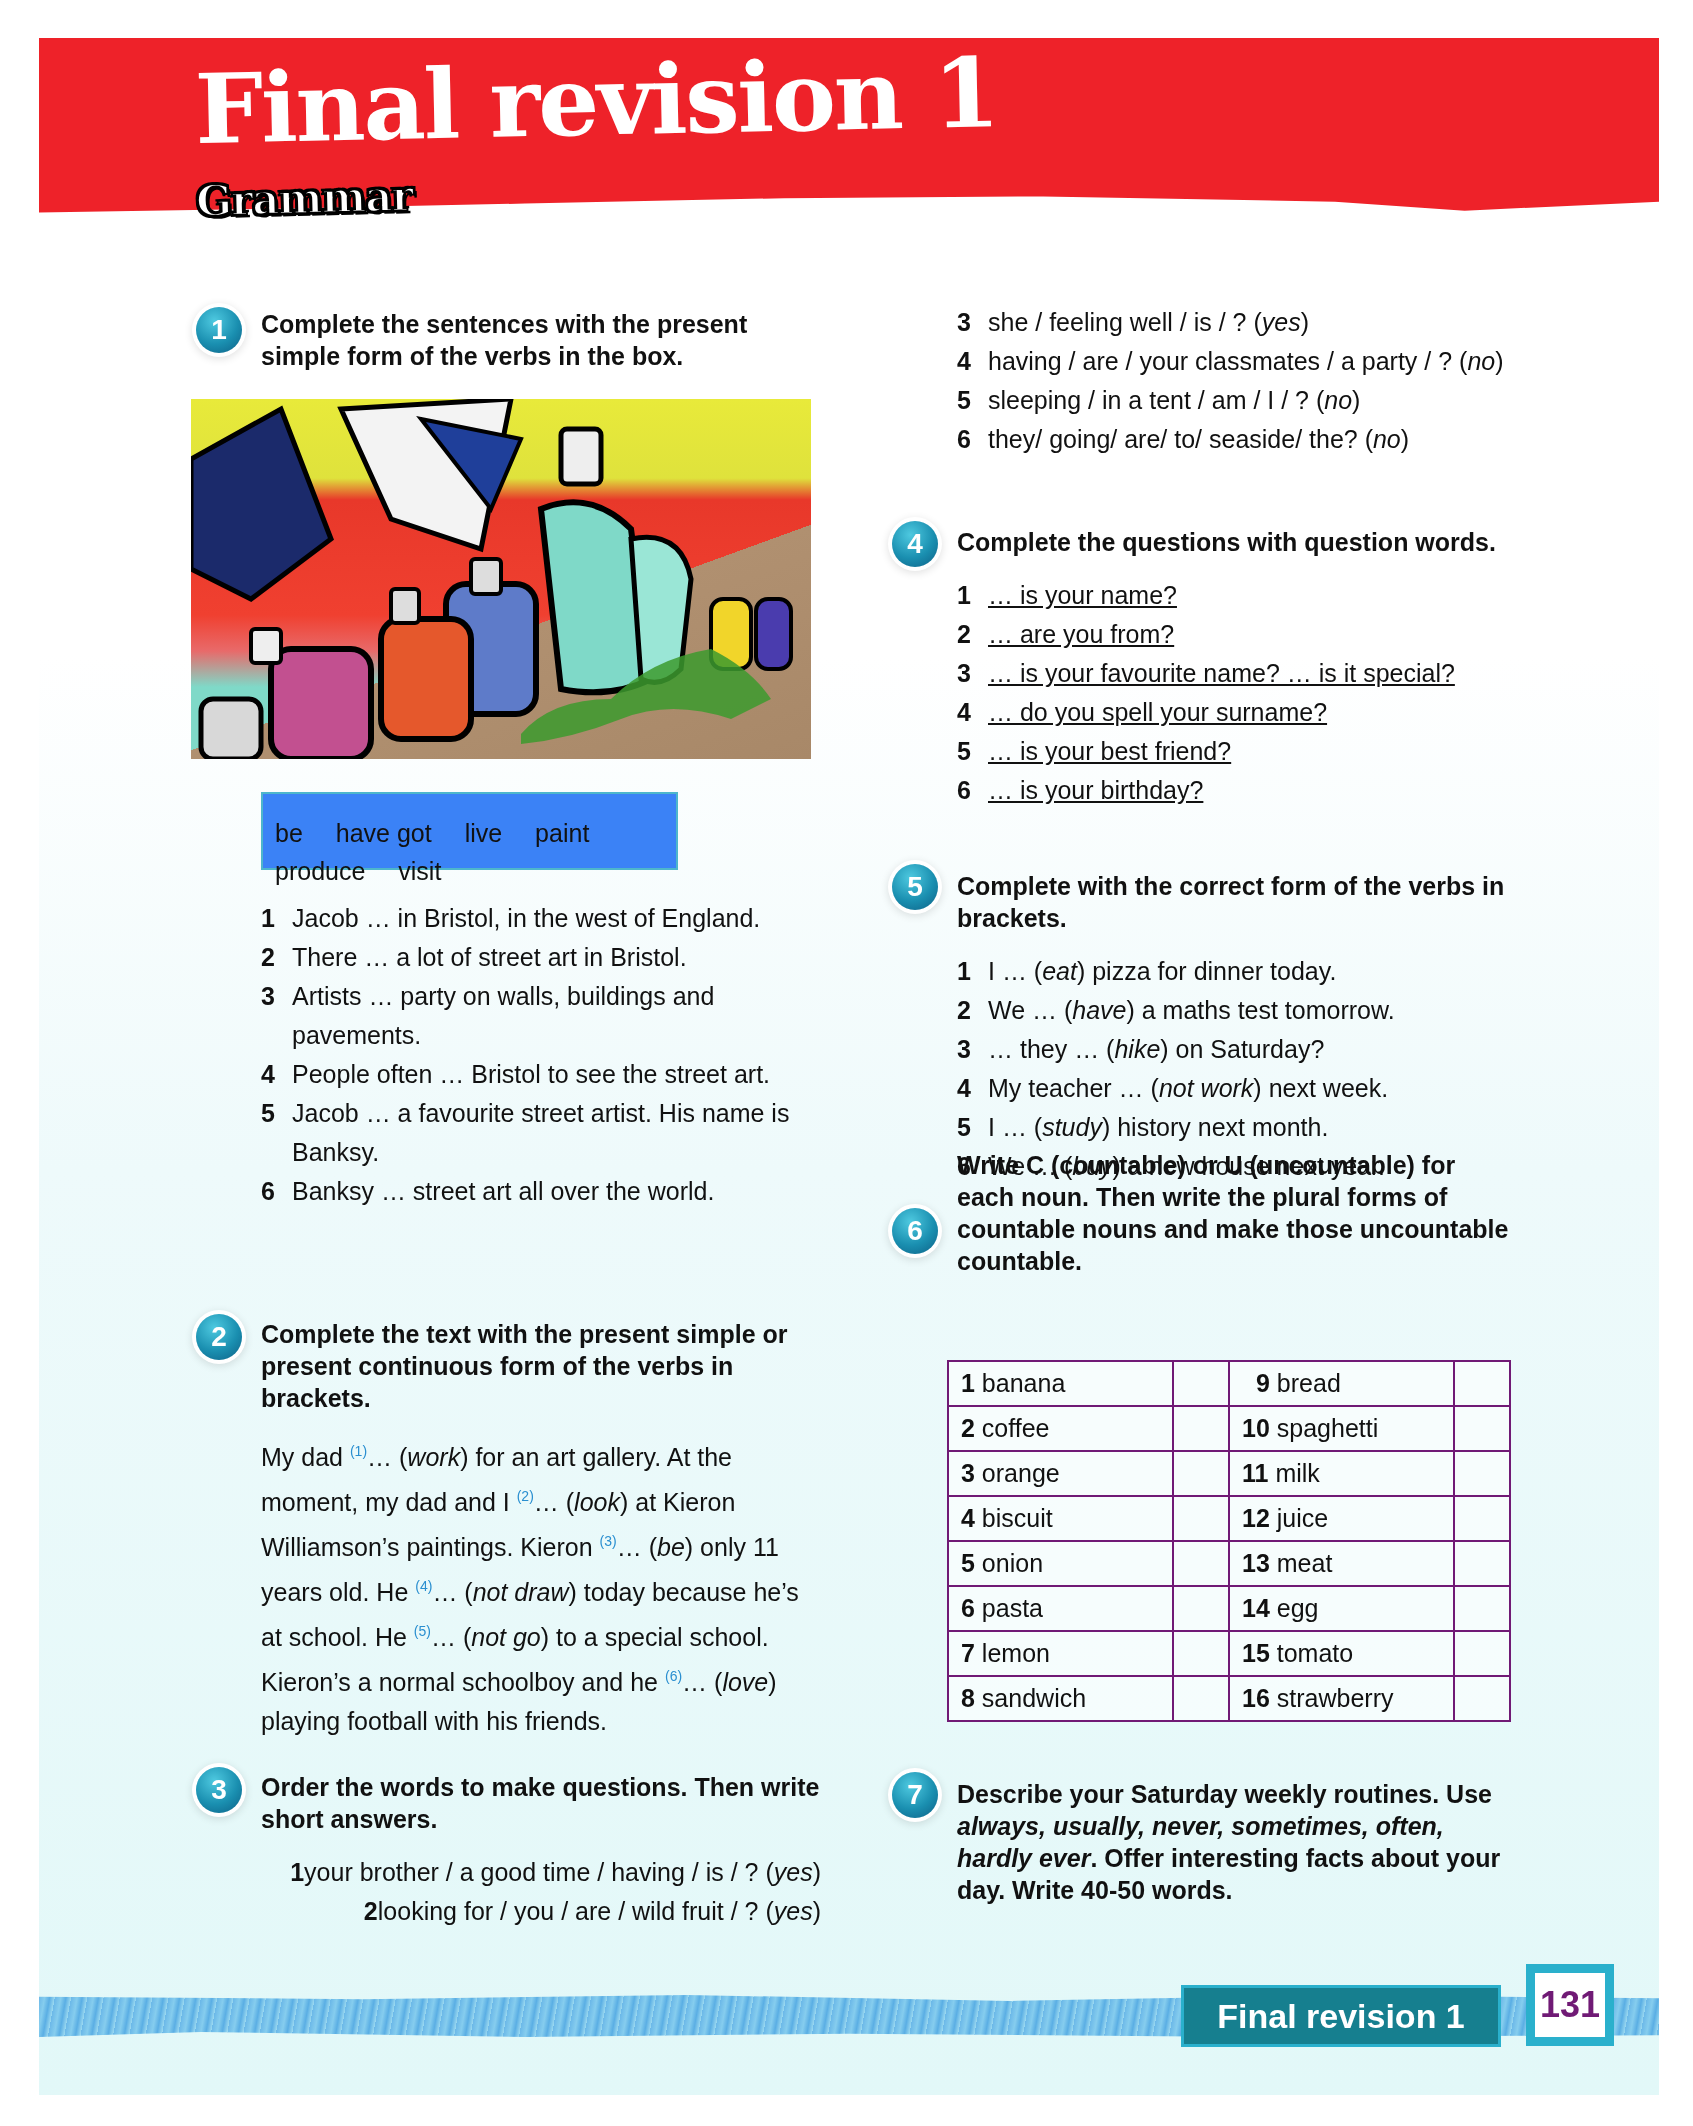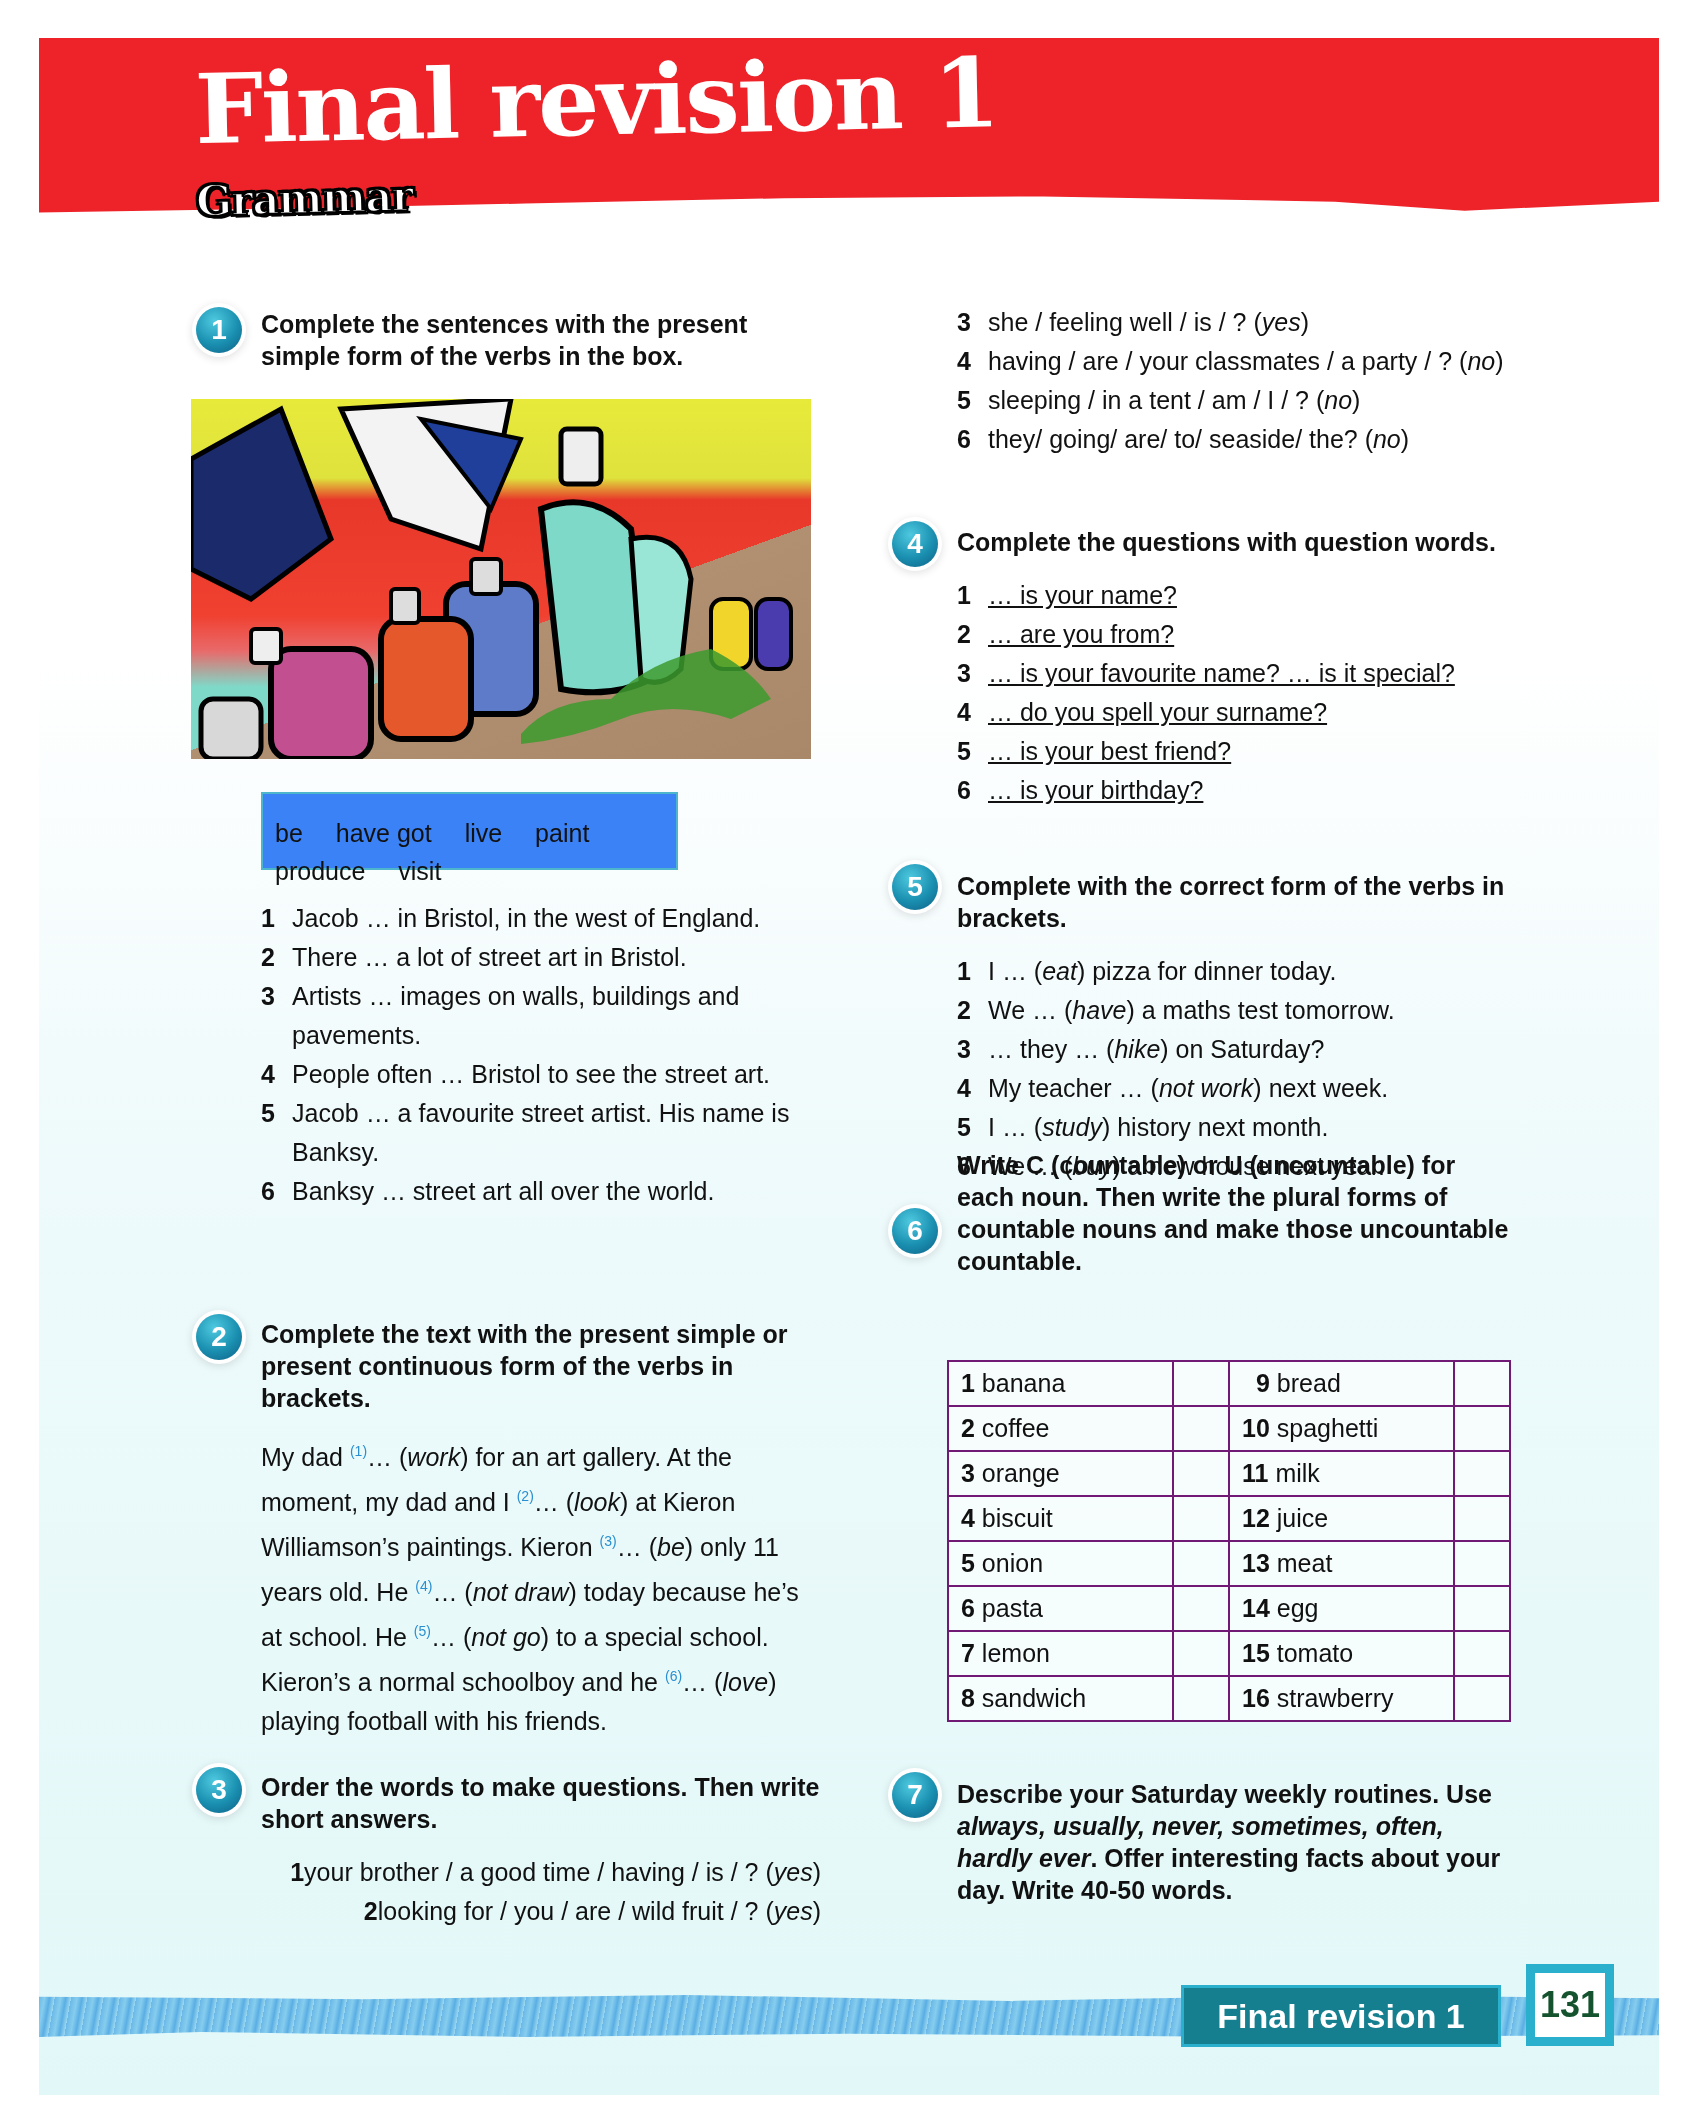--- a/index.html
+++ b/index.html
@@ -91,21 +91,21 @@
   }
   .footer-label {
     position: absolute; left: 1181px; top: 1985px; width: 320px; height: 62px;
     background: #167f8f; border: 3px solid #2ab0cc; box-sizing: border-box;
     color: #ffffff; font-weight: bold; font-size: 34px;
     display: flex; align-items: center; justify-content: center;
   }
   .page-num {
     position: absolute; left: 1526px; top: 1964px; width: 88px; height: 82px;
     background: #ffffff; border: 9px solid #2ab0cc; box-sizing: border-box;
-    font-weight: bold; font-size: 36px; color: #14532d;
+    font-weight: bold; font-size: 36px; color: #701a75;
     display: flex; align-items: center; justify-content: center;
   }
 </style>
 </head>
 <body>
 
 <div class="page"></div>
 
 <div class="banner"></div>
 <h1 class="title">Final revision 1</h1>
@@ -145,21 +145,21 @@
   <span>live</span>
   <span>paint</span><br>
   <span>produce</span>
   <span>visit</span>
 </div>
 
 <div class="ex" style="left:261px; top:899px; width:540px;">
   <ul class="items">
     <li><span class="num">1</span><span>Jacob … in Bristol, in the west of England.</span></li>
     <li><span class="num">2</span><span>There … a lot of street art in Bristol.</span></li>
-    <li><span class="num">3</span><span>Artists … images on walls, buildings and pavements.</span></li>
+    <li><span class="num">3</span><span>Artists … party on walls, buildings and pavements.</span></li>
     <li><span class="num">4</span><span>People often … Bristol to see the street art.</span></li>
     <li><span class="num">5</span><span>Jacob … a favourite street artist. His name is Banksy.</span></li>
     <li><span class="num">6</span><span>Banksy … street art all over the world.</span></li>
   </ul>
 </div>
 
 <div class="ex" style="left:196px; top:1314px;">
   <div class="ex-badge">2</div>
 </div>
 <div class="ex" style="left:261px; top:1318px; width:560px;">

